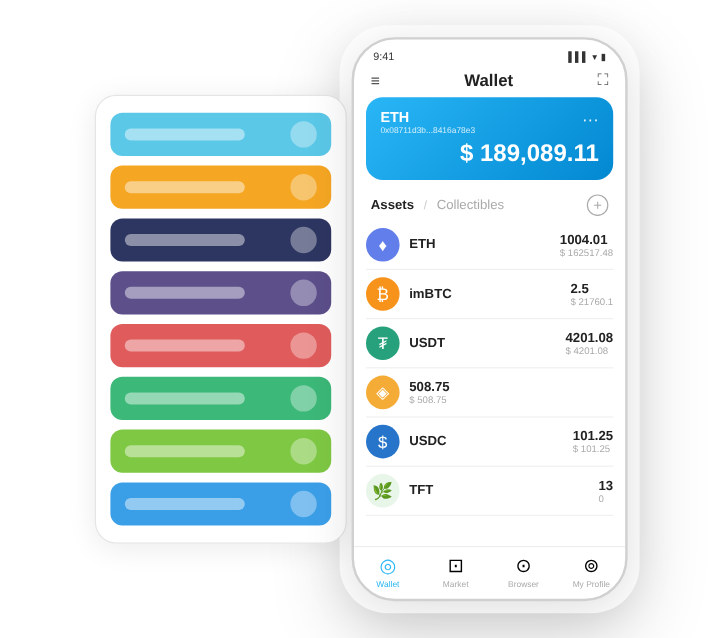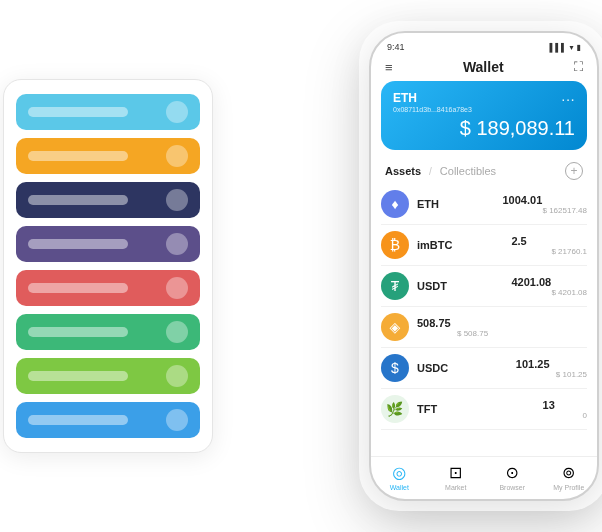--- a/index.html
+++ b/index.html
@@ -10,21 +10,21 @@
       font-family: -apple-system, BlinkMacSystemFont, 'Segoe UI', sans-serif;
       display: flex;
       align-items: center;
       justify-content: center;
       overflow: hidden;
       position: relative;
     }
 
     .scene {
       position: relative;
-      width: 596px;
+      width: 444px;
       height: 500px;
     }
 
     
     .card-stack {
       position: absolute;
       left: 0;
       top: 50%;
       transform: translateY(-50%);
       width: 210px;
@@ -139,21 +139,21 @@
       margin-top: 1px;
     }
 
     .wallet-more {
       font-size: 14px;
       opacity: 0.9;
     }
 
     .wallet-amount {
       font-size: 20px;
-      font-weight: 400;
+      font-weight: 700;
       text-align: right;
     }
 
     
     .assets-header {
       display: flex;
       align-items: center;
       justify-content: space-between;
       padding: 4px 14px 4px;
     }
@@ -234,21 +234,20 @@
 
     .asset-amount-primary {
       font-size: 11px;
       font-weight: 600;
       color: #222;
     }
 
     .asset-amount-secondary {
       font-size: 8px;
       color: #aaa;
-      margin-left: 40px;
     }
 
     
     .bottom-nav {
       display: flex;
       border-top: 1px solid #eee;
       padding: 6px 0 8px;
     }
 
     .nav-item {

